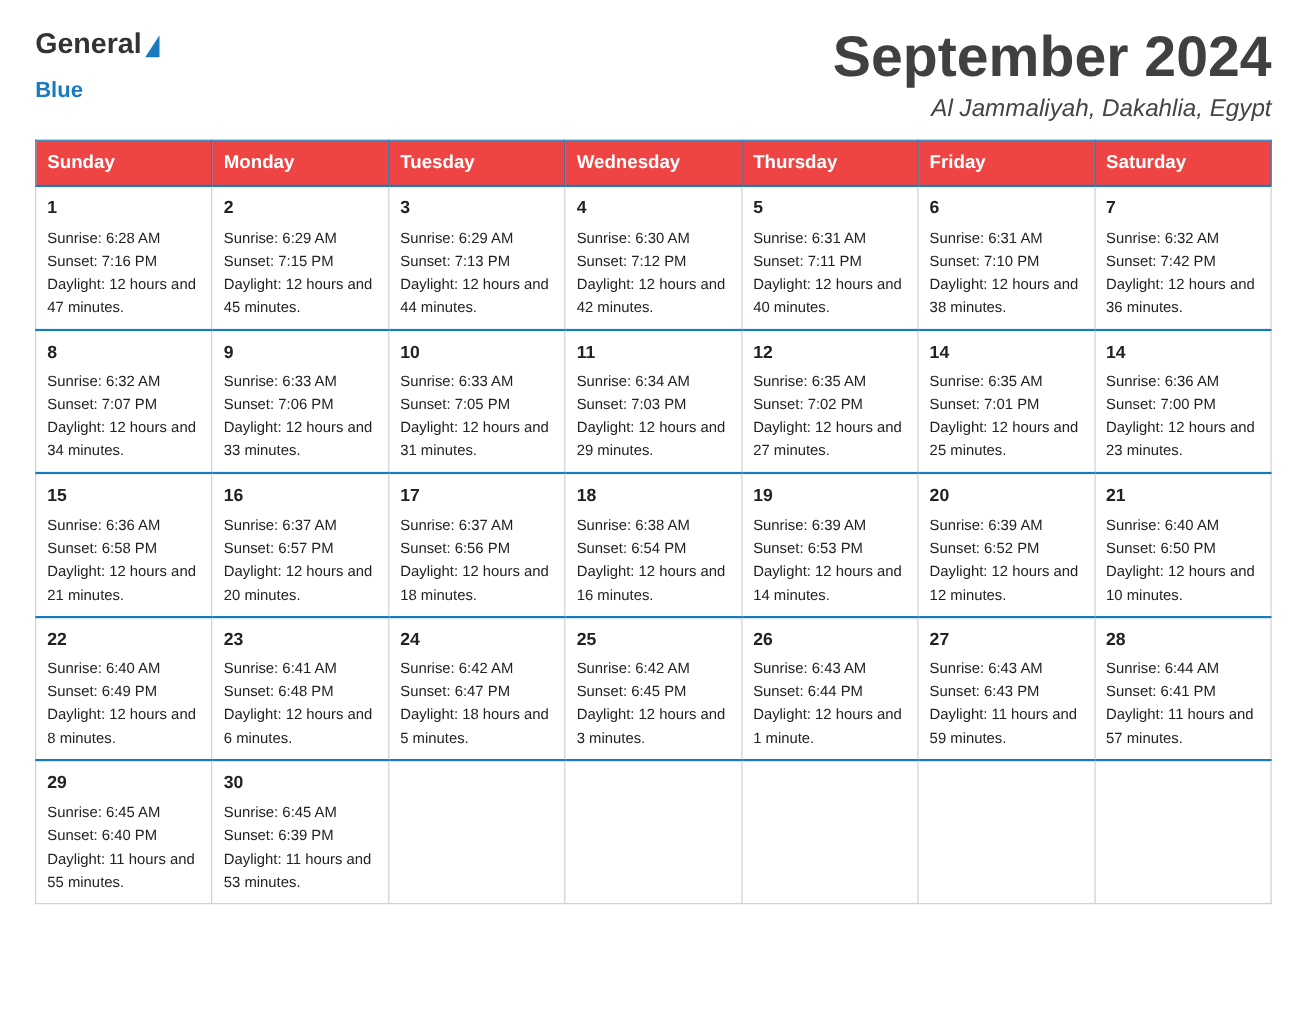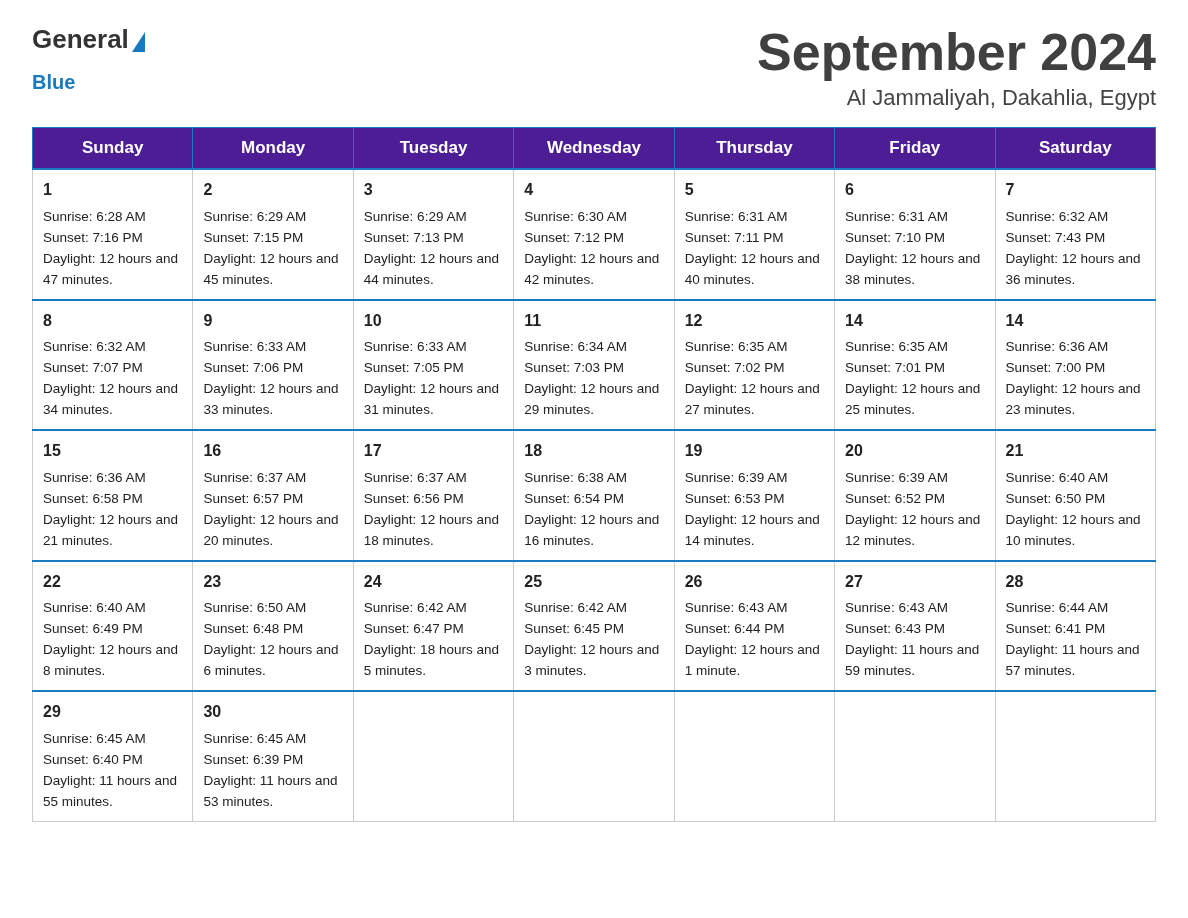--- a/index.html
+++ b/index.html
@@ -43,33 +43,34 @@
     .month-title {
       font-size: 52px;
       font-weight: bold;
       color: #404040;
       line-height: 1.1;
     }
     .location-title {
       font-size: 22px;
       color: #444;
       margin-top: 4px;
+      font-style: italic;
     }
     table {
       width: 100%;
       border-collapse: collapse;
       margin-top: 8px;
     }
     thead tr th {
-      background-color: #4c1d95;
+      background-color: #ef4444;
       color: #fff;
       font-size: 17px;
       font-weight: bold;
       padding: 10px 10px;
-      text-align: center;
+      text-align: left;
       border: 1px solid #1a7abf;
     }
     tbody tr td {
       vertical-align: top;
       padding: 8px 10px;
       font-size: 13.5px;
       color: #222;
       border: 1px solid #ccc;
       border-top: 2px solid #1a7abf;
       width: calc(100% / 7);
@@ -121,21 +122,21 @@
       </tr>
   </thead>
   <tbody id="calendar-body">
   <tr class="week-row">
         <td><span class="day-num">1</span><span>Sunrise: 6:28 AM</span><br><span>Sunset: 7:16 PM</span><br><span>Daylight: 12 hours and 47 minutes.</span></td>
         <td><span class="day-num">2</span><span>Sunrise: 6:29 AM</span><br><span>Sunset: 7:15 PM</span><br><span>Daylight: 12 hours and 45 minutes.</span></td>
         <td><span class="day-num">3</span><span>Sunrise: 6:29 AM</span><br><span>Sunset: 7:13 PM</span><br><span>Daylight: 12 hours and 44 minutes.</span></td>
         <td><span class="day-num">4</span><span>Sunrise: 6:30 AM</span><br><span>Sunset: 7:12 PM</span><br><span>Daylight: 12 hours and 42 minutes.</span></td>
         <td><span class="day-num">5</span><span>Sunrise: 6:31 AM</span><br><span>Sunset: 7:11 PM</span><br><span>Daylight: 12 hours and 40 minutes.</span></td>
         <td><span class="day-num">6</span><span>Sunrise: 6:31 AM</span><br><span>Sunset: 7:10 PM</span><br><span>Daylight: 12 hours and 38 minutes.</span></td>
-        <td><span class="day-num">7</span><span>Sunrise: 6:32 AM</span><br><span>Sunset: 7:43 PM</span><br><span>Daylight: 12 hours and 36 minutes.</span></td>
+        <td><span class="day-num">7</span><span>Sunrise: 6:32 AM</span><br><span>Sunset: 7:42 PM</span><br><span>Daylight: 12 hours and 36 minutes.</span></td>
       </tr>
       <tr class="week-row">
         <td><span class="day-num">8</span><span>Sunrise: 6:32 AM</span><br><span>Sunset: 7:07 PM</span><br><span>Daylight: 12 hours and 34 minutes.</span></td>
         <td><span class="day-num">9</span><span>Sunrise: 6:33 AM</span><br><span>Sunset: 7:06 PM</span><br><span>Daylight: 12 hours and 33 minutes.</span></td>
         <td><span class="day-num">10</span><span>Sunrise: 6:33 AM</span><br><span>Sunset: 7:05 PM</span><br><span>Daylight: 12 hours and 31 minutes.</span></td>
         <td><span class="day-num">11</span><span>Sunrise: 6:34 AM</span><br><span>Sunset: 7:03 PM</span><br><span>Daylight: 12 hours and 29 minutes.</span></td>
         <td><span class="day-num">12</span><span>Sunrise: 6:35 AM</span><br><span>Sunset: 7:02 PM</span><br><span>Daylight: 12 hours and 27 minutes.</span></td>
         <td><span class="day-num">14</span><span>Sunrise: 6:35 AM</span><br><span>Sunset: 7:01 PM</span><br><span>Daylight: 12 hours and 25 minutes.</span></td>
         <td><span class="day-num">14</span><span>Sunrise: 6:36 AM</span><br><span>Sunset: 7:00 PM</span><br><span>Daylight: 12 hours and 23 minutes.</span></td>
       </tr>
@@ -143,21 +144,21 @@
         <td><span class="day-num">15</span><span>Sunrise: 6:36 AM</span><br><span>Sunset: 6:58 PM</span><br><span>Daylight: 12 hours and 21 minutes.</span></td>
         <td><span class="day-num">16</span><span>Sunrise: 6:37 AM</span><br><span>Sunset: 6:57 PM</span><br><span>Daylight: 12 hours and 20 minutes.</span></td>
         <td><span class="day-num">17</span><span>Sunrise: 6:37 AM</span><br><span>Sunset: 6:56 PM</span><br><span>Daylight: 12 hours and 18 minutes.</span></td>
         <td><span class="day-num">18</span><span>Sunrise: 6:38 AM</span><br><span>Sunset: 6:54 PM</span><br><span>Daylight: 12 hours and 16 minutes.</span></td>
         <td><span class="day-num">19</span><span>Sunrise: 6:39 AM</span><br><span>Sunset: 6:53 PM</span><br><span>Daylight: 12 hours and 14 minutes.</span></td>
         <td><span class="day-num">20</span><span>Sunrise: 6:39 AM</span><br><span>Sunset: 6:52 PM</span><br><span>Daylight: 12 hours and 12 minutes.</span></td>
         <td><span class="day-num">21</span><span>Sunrise: 6:40 AM</span><br><span>Sunset: 6:50 PM</span><br><span>Daylight: 12 hours and 10 minutes.</span></td>
       </tr>
       <tr class="week-row">
         <td><span class="day-num">22</span><span>Sunrise: 6:40 AM</span><br><span>Sunset: 6:49 PM</span><br><span>Daylight: 12 hours and 8 minutes.</span></td>
-        <td><span class="day-num">23</span><span>Sunrise: 6:50 AM</span><br><span>Sunset: 6:48 PM</span><br><span>Daylight: 12 hours and 6 minutes.</span></td>
+        <td><span class="day-num">23</span><span>Sunrise: 6:41 AM</span><br><span>Sunset: 6:48 PM</span><br><span>Daylight: 12 hours and 6 minutes.</span></td>
         <td><span class="day-num">24</span><span>Sunrise: 6:42 AM</span><br><span>Sunset: 6:47 PM</span><br><span>Daylight: 18 hours and 5 minutes.</span></td>
         <td><span class="day-num">25</span><span>Sunrise: 6:42 AM</span><br><span>Sunset: 6:45 PM</span><br><span>Daylight: 12 hours and 3 minutes.</span></td>
         <td><span class="day-num">26</span><span>Sunrise: 6:43 AM</span><br><span>Sunset: 6:44 PM</span><br><span>Daylight: 12 hours and 1 minute.</span></td>
         <td><span class="day-num">27</span><span>Sunrise: 6:43 AM</span><br><span>Sunset: 6:43 PM</span><br><span>Daylight: 11 hours and 59 minutes.</span></td>
         <td><span class="day-num">28</span><span>Sunrise: 6:44 AM</span><br><span>Sunset: 6:41 PM</span><br><span>Daylight: 11 hours and 57 minutes.</span></td>
       </tr>
       <tr class="week-row">
         <td><span class="day-num">29</span><span>Sunrise: 6:45 AM</span><br><span>Sunset: 6:40 PM</span><br><span>Daylight: 11 hours and 55 minutes.</span></td>
         <td><span class="day-num">30</span><span>Sunrise: 6:45 AM</span><br><span>Sunset: 6:39 PM</span><br><span>Daylight: 11 hours and 53 minutes.</span></td>
         <td class="empty" style="border-top: 2px solid rgb(26, 122, 191);"></td>

